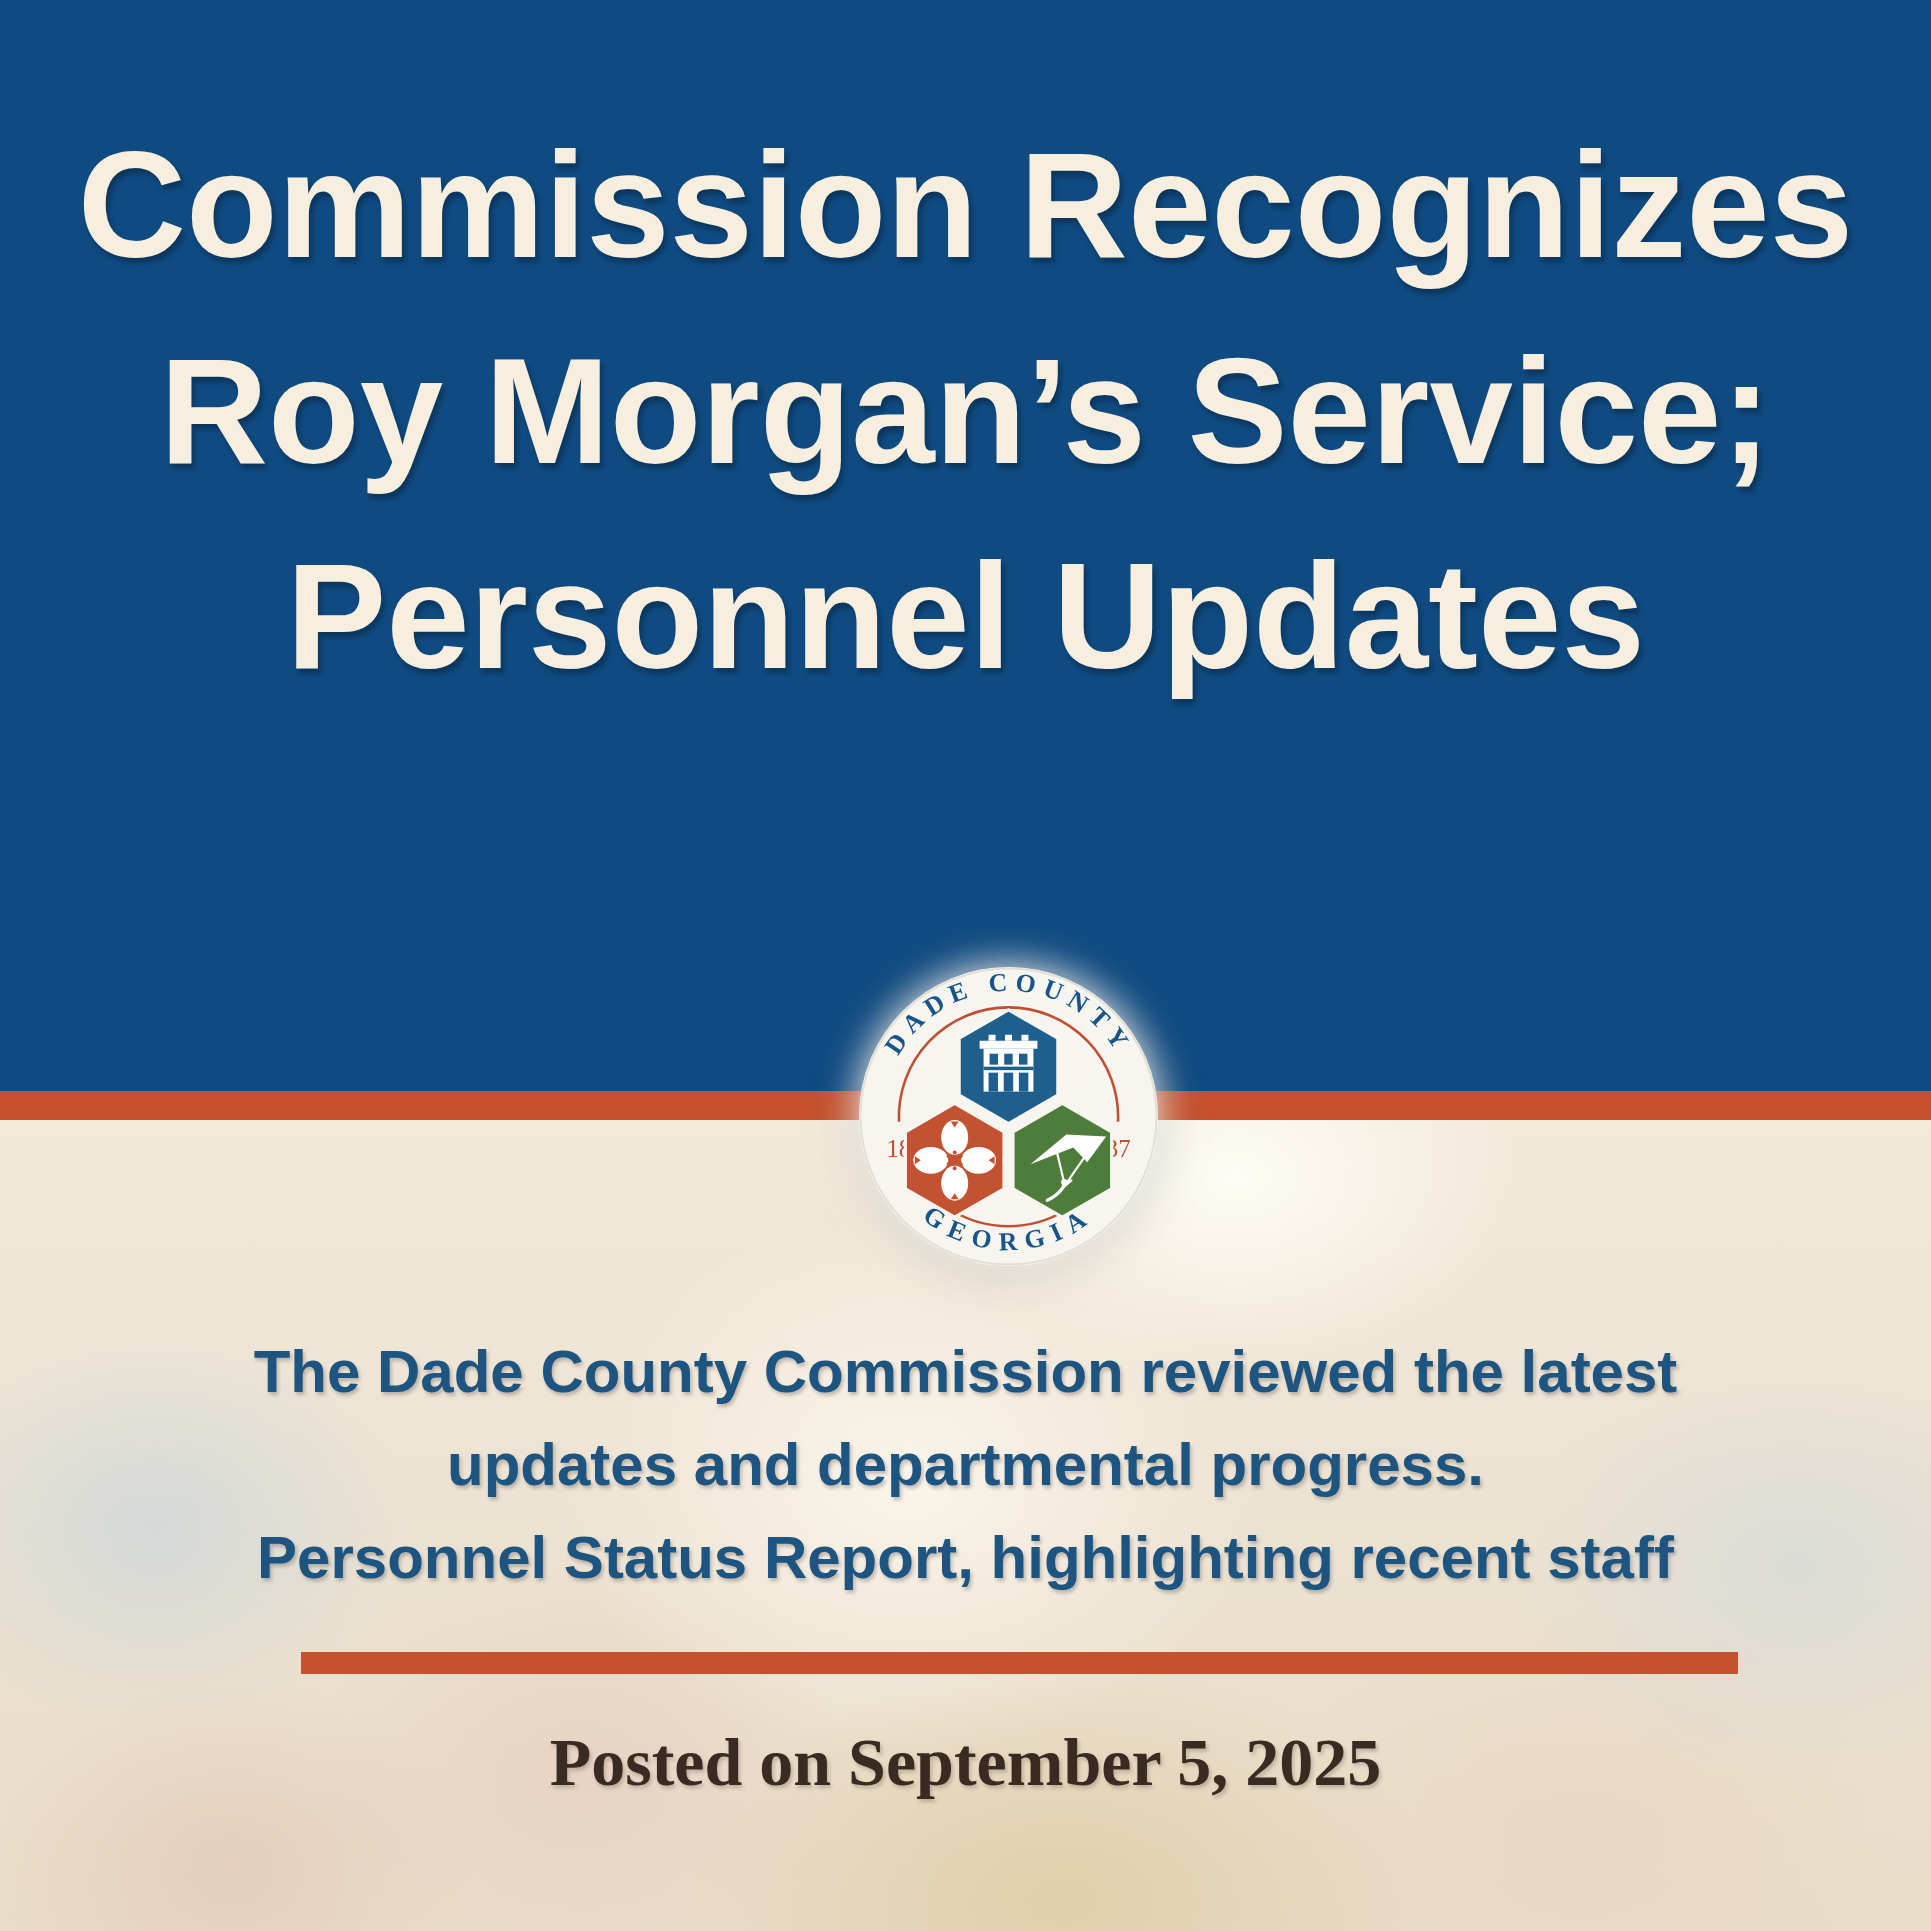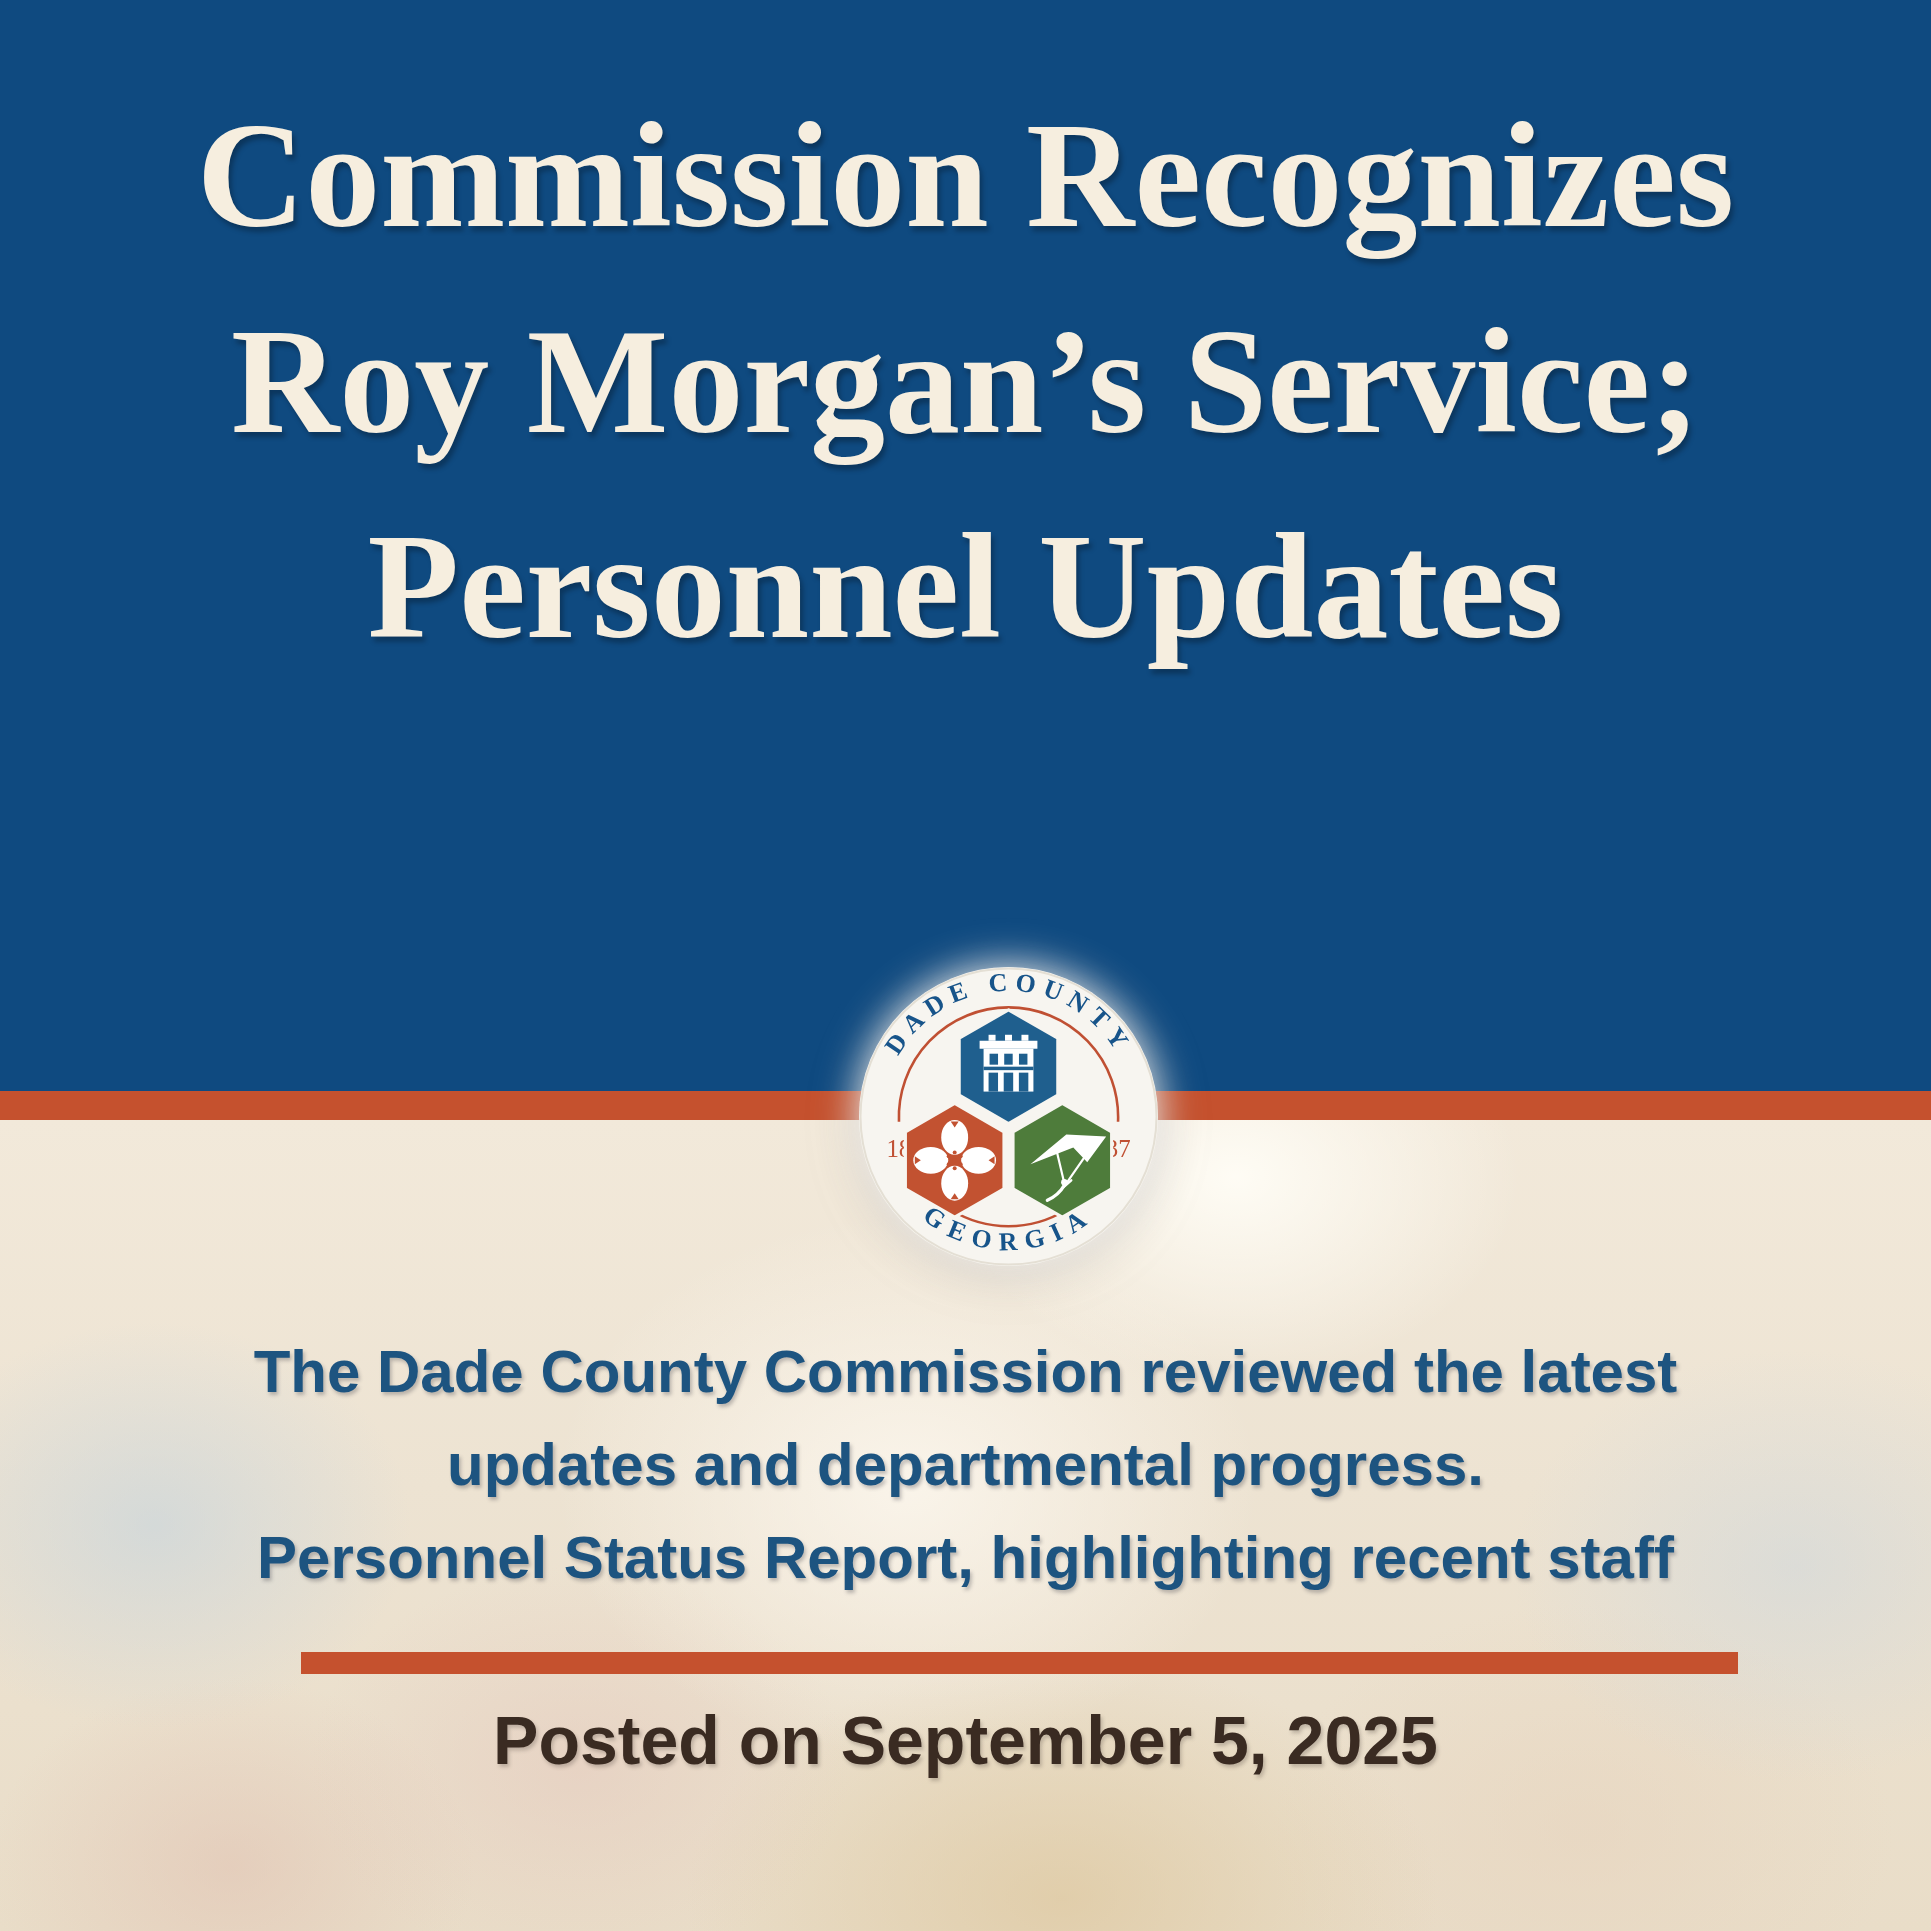--- a/index.html
+++ b/index.html
@@ -6,24 +6,23 @@
   .canvas {
     position:relative; width:1931px; height:1931px; overflow:hidden;
     font-family:"Liberation Sans", sans-serif; background:#EDE3D2;
   }
   
   .header {
     position:absolute; top:0; left:0; right:0; height:1091px;
     background:#0F4A80;
   }
   .title {
-    margin:0; padding-top:73px; text-align:center;
+    margin:0; padding-top:103px; text-align:center;
     color:#F6EEDF; font-weight:700; font-size:150px; line-height:1.37;
     text-shadow:2.9px 4.8px 5.8px rgba(0,0,0,.28);
-    font-family:Liberation Serif, serif;
   }
   .title .t-line { white-space:nowrap; }
   
   .orange-band {
     position:absolute; top:1091px; left:0; right:0; height:29px;
     background:#C5512E;
   }
   
   .photo {
     position:absolute; top:1120px; left:0; right:0; bottom:0;
@@ -85,21 +84,21 @@
   <section class="photo">
 
     <div class="body-text" style="position:absolute; top:205px;">
       <div class="b-line">The Dade County Commission reviewed the latest</div>
       <div class="b-line">updates and departmental progress.</div>
       <div class="b-line">Personnel Status Report, highlighting recent staff</div>
     </div>
 
     <div class="divider" style="top:532px;"></div>
 
-    <div class="posted" style="top:569px;">
+    <div class="posted" style="top:591px;font-family:Liberation Serif, serif;">
       <div>Posted on September 5, 2025</div>
     </div>
   </section>
 
   <div class="seal">
     <svg viewBox="0 0 300 300">
 
       <circle cx="150" cy="150" r="150" fill="#F7F5F0"></circle>
       <circle cx="150" cy="150" r="148.5" fill="none" stroke="#E4DFD4" stroke-width="2"></circle>
 

